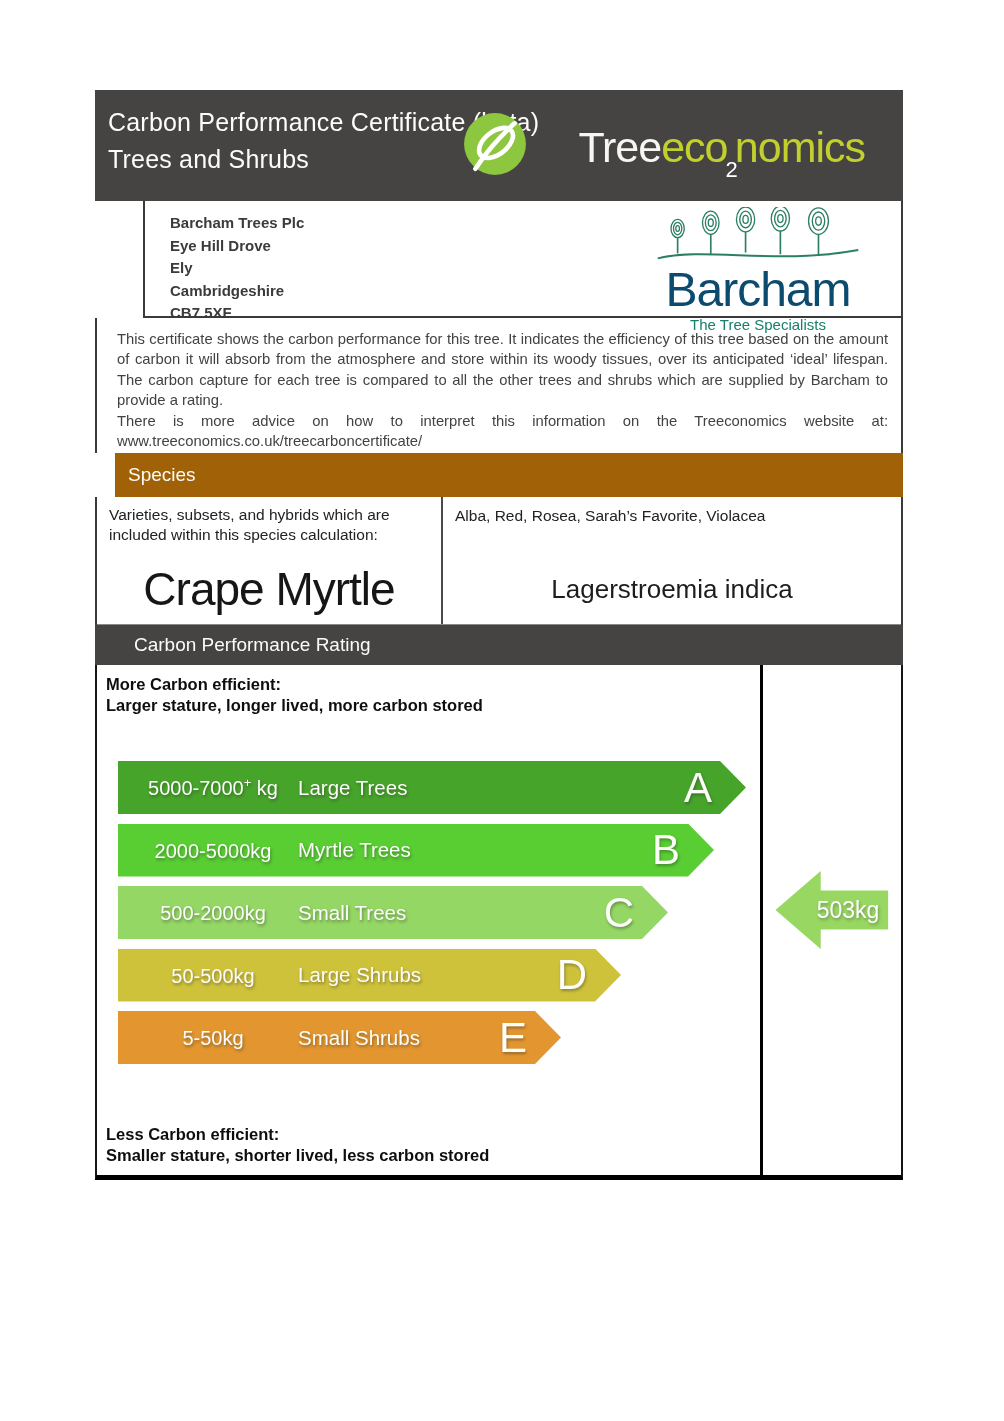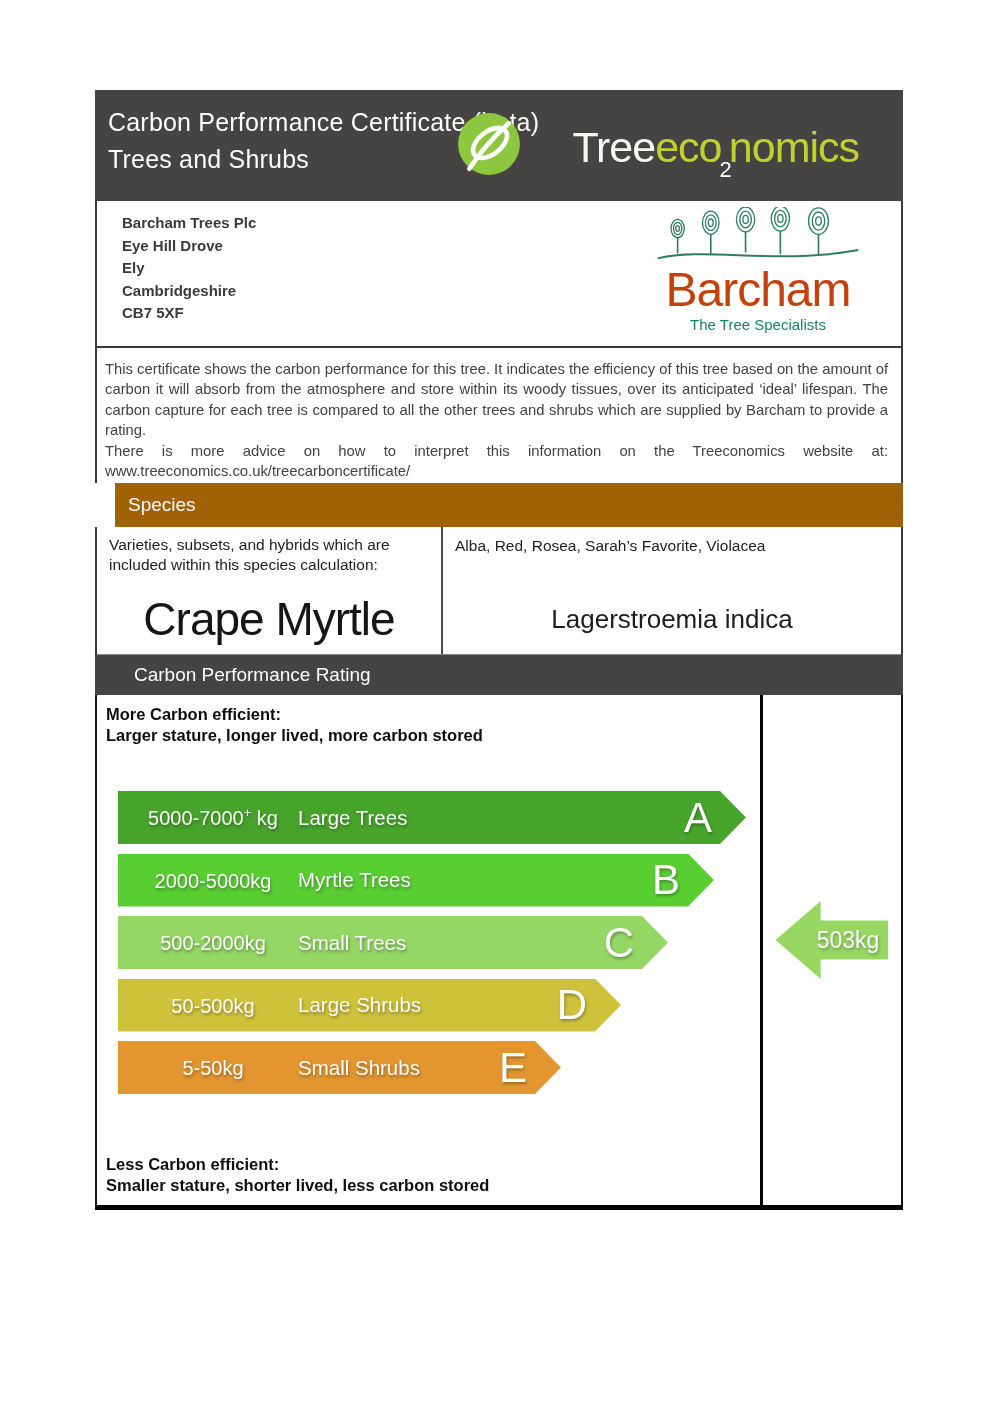--- a/index.html
+++ b/index.html
@@ -6,37 +6,37 @@
   body { background:#ffffff; font-family:"Liberation Sans", sans-serif; }
   .page { position:relative; width:1004px; height:1421px; background:#ffffff; overflow:hidden; }
   .doc { position:absolute; left:95px; top:90px; width:808px; }
 
   
   .dark-bar { background:#454442; color:#fbfbf9; }
   .header { height:111px; position:relative; padding:14px 0 0 13px; }
   .title-line { font-size:25px; line-height:37px; color:#fcfcfa; letter-spacing:0.2px; }
 
   
-  .tre-logo { position:absolute; top:22px; right:44px; display:flex; align-items:center;gap:47px; }
+  .tre-logo { position:absolute; top:22px; right:38px; display:flex; align-items:center;gap:47px; }
   .tre-word { font-size:43px; letter-spacing:-1px; margin-left:3px; white-space:nowrap; }
   .tre-white { color:#f6f6f3; }
   .tre-green { color:#c2d02e; }
   .tre-sub { color:#ffffff; font-size:22px; position:relative; top:15px; margin:0 -2px; }
 
   
-  .supplier-box { position:relative; height:147px; background:#fff;
-    border-left:2px solid #3a3a3a; border-right:2px solid #3a3a3a; border-bottom:2px solid #3a3a3a; }
+  .supplier-box { position:relative; height:117px; background:#fff;
+    border-left:2px solid #3a3a3a; border-right:2px solid #3a3a3a; border-bottom:2px solid #3a3a3a;margin-left:48px; }
   .address { padding:11px 0 0 25px; font-size:15px; font-weight:bold; color:#3b3b3b; line-height:22.5px; }
   .barcham-logo { position:absolute; top:6px; right:18px; width:250px; text-align:center; }
-  .barcham-name { font-size:48px; color:#c2410c; letter-spacing:-1px; line-height:46px; margin-top:-2px; }
+  .barcham-name { font-size:48px; color:#0c4a6e; letter-spacing:-1px; line-height:46px; margin-top:-2px; }
   .barcham-tagline { font-size:15px; color:#17806b; margin-top:3px; }
 
   
   .intro-box { height:135px; background:#fff; border-left:2px solid #3a3a3a; border-right:2px solid #3a3a3a;
-    padding:11px 13px 0 8px; }
+    padding:11px 13px 0 20px; }
   .intro-box p { font-size:14.8px; line-height:20.4px; color:#424242; text-align:justify; }
 
   .section-bar { display:flex; align-items:center; padding-left:13px; font-size:19px; }
   .bar-species { height:44px; }
   .bar-rating { height:40px; }
 
   
   .species-table { border-left:2px solid #3a3a3a; border-right:2px solid #3a3a3a; background:#fff; }
   .sp-row { display:flex; }
   .sp-row1 { height:71px; border-bottom:1.5px solid #8a8a8a; }

